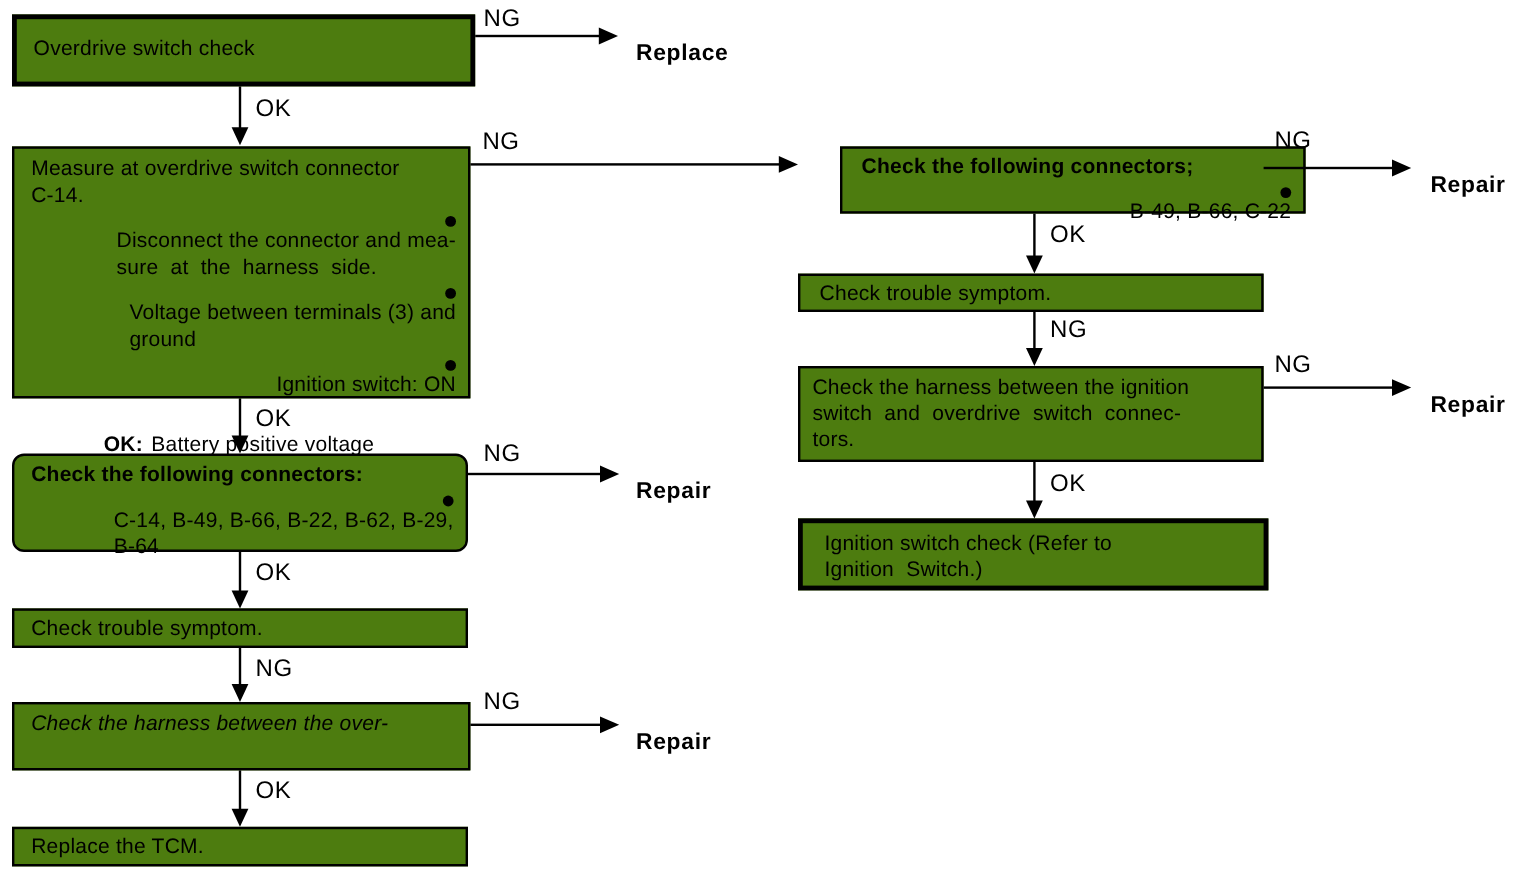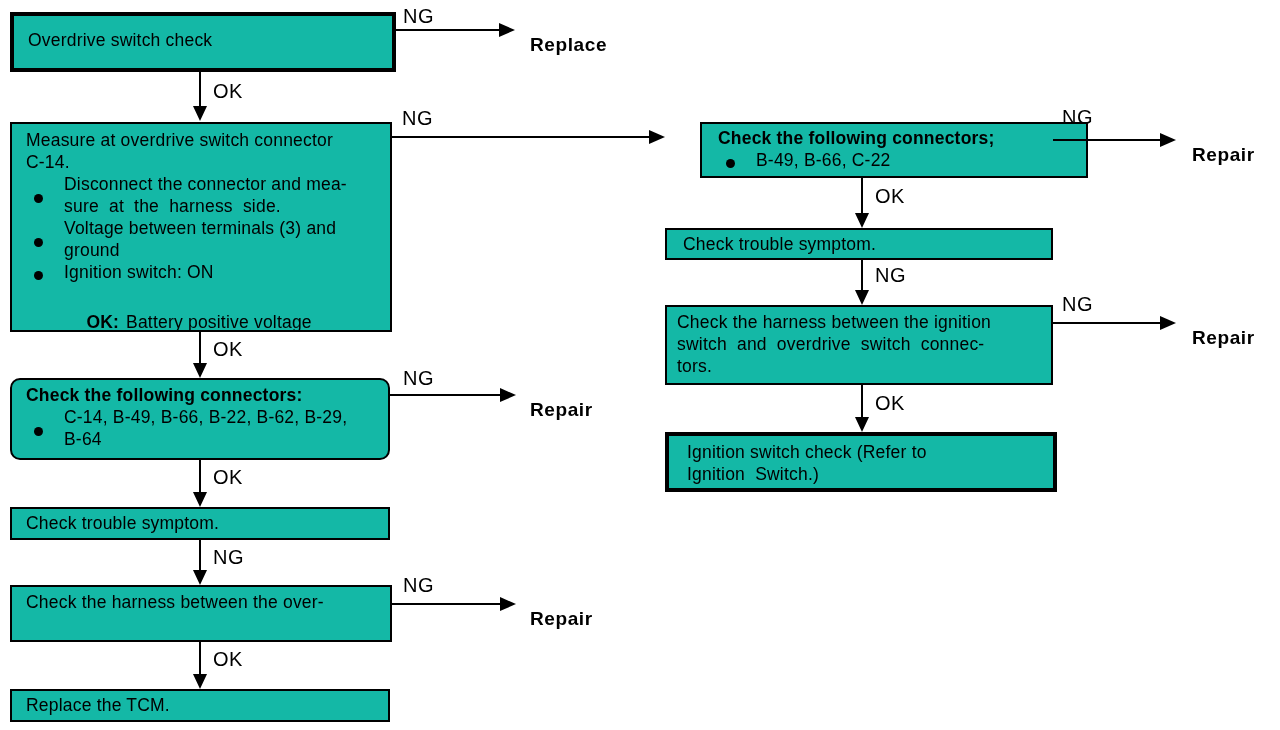--- a/index.html
+++ b/index.html
@@ -1,27 +1,27 @@
 <!DOCTYPE html>
 <html><head>
 <meta charset="utf-8">
 <style>
   html,body{margin:0;padding:0;background:#fff;}
   .canvas{
     position:relative;width:1280px;height:730px;background:#ffffff;
     font-family:"Liberation Sans", sans-serif;color:#000;overflow:hidden;
   }
   .fc-box{
-    position:absolute;border:2px solid #000;background:#14b8a6;box-sizing:border-box;
+    position:absolute;border:2px solid #000;background:#4d7c0f;box-sizing:border-box;
     padding:4px 10px 4px 14px;font-size:17.5px;line-height:22px;letter-spacing:0.2px;
   }
   .fc-box.thick{border-width:4px;}
   .bline{white-space:pre;}
   .btitle{font-weight:bold;white-space:pre;}
-  .bullet{display:flex;align-items:center;}
+  .bullet{display:flex;align-items:flex-end;flex-direction:column;}
   .dot{width:9px;height:9px;border-radius:50%;background:#000;margin:7px 0 0 8px;flex:none;}
   .btext{margin-left:21px;}
   .okline{margin-top:6px;margin-left:30px;white-space:pre;}
   .okp{font-weight:bold;margin-right:7px;}
   .vline{position:absolute;width:2px;background:#000;}
   .hline{position:absolute;height:2px;background:#000;}
   .ah-down{position:absolute;width:0;height:0;border-left:7px solid transparent;border-right:7px solid transparent;border-top:15px solid #000;}
   .ah-right{position:absolute;width:0;height:0;border-top:7px solid transparent;border-bottom:7px solid transparent;border-left:16px solid #000;}
   .edge-label{position:absolute;font-size:20px;letter-spacing:0.5px;}
   .terminal{position:absolute;font-size:19px;font-weight:bold;letter-spacing:0.6px;margin-top:15px;}
@@ -71,21 +71,21 @@
         <div class="bline">C-14, B-49, B-66, B-22, B-62, B-29,</div>
         <div class="bline">B-64</div>
       </div>
     </div>
   </div>
 
   <div class="fc-box" style="left:10px;top:507px;width:380px;height:33px;padding-top:3px;">
     <div class="bline">Check trouble symptom.</div>
   </div>
 
-  <div class="fc-box" style="left:10px;top:585px;width:382px;height:57px;padding-top:4px;">
+  <div class="fc-box" style="left:10px;top:585px;width:382px;height:57px;padding-top:4px;font-style:italic;">
     <div class="bline">Check the harness between the over-</div>
   </div>
 
   <div class="fc-box" style="left:10px;top:689px;width:380px;height:33px;padding-top:3px;">
     <div class="bline">Replace the TCM.</div>
   </div>
 
   <div class="fc-box" style="left:700px;top:122px;width:388px;height:56px;padding-top:3px;padding-left:16px;">
     <div class="btitle">Check the following connectors;</div>
     <div class="bullet">

